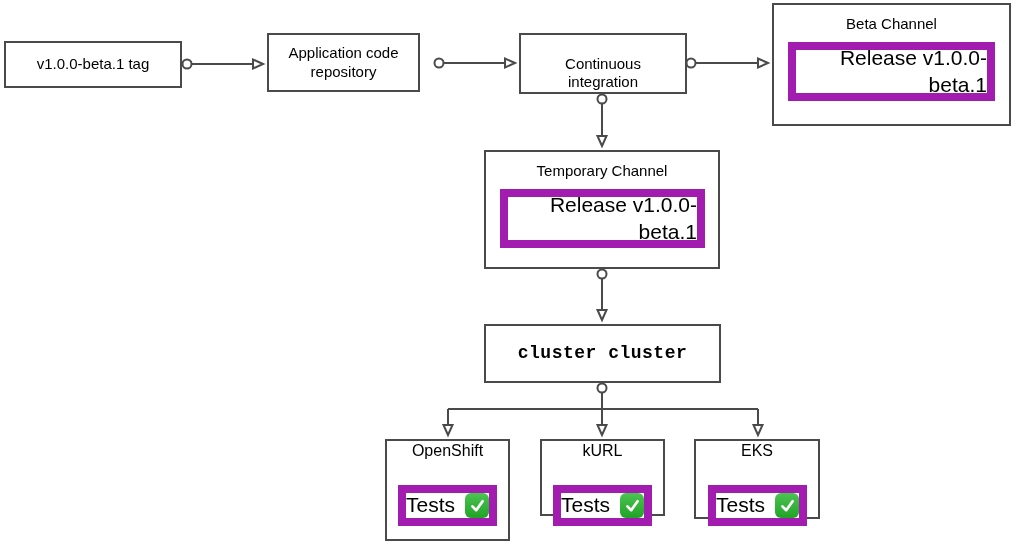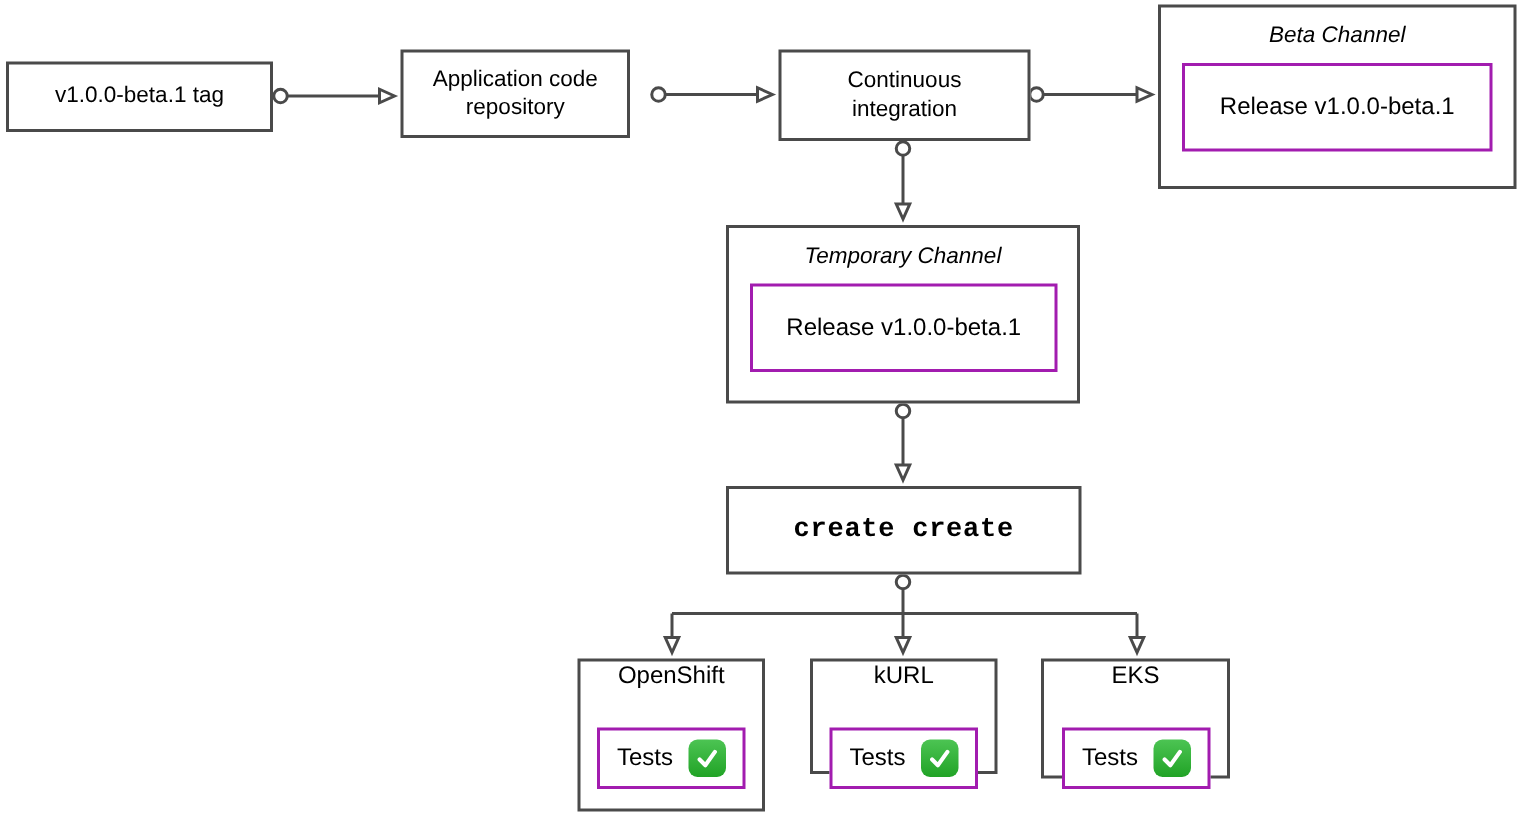--- a/index.html
+++ b/index.html
@@ -37,36 +37,35 @@
     line-height: 1.25;
     color: #000000;
   }
   .node.container {
     display: block;
   }
   .container-title {
     margin-top: 10px;
     text-align: center;
     font-size: 15px;
-    font-style: italic;
   }
   .cluster-title {
     text-align: center;
     font-size: 16px;
   }
   .inner-box {
     position: absolute;
     box-sizing: border-box;
     background: #ffffff;
-    border: 2px solid #a21caf;
+    border: 8px solid #a21caf;
     display: flex;
     align-items: center;
     justify-content: center;
     text-align: right;
-    font-size: 16px;
+    font-size: 21px;
   }
   .mono {
     font-family: "Liberation Mono", "DejaVu Sans Mono", monospace;
     font-weight: bold;
     font-size: 18px;
     letter-spacing: 0.5px;
   }
   .tests-row {
     display: flex;
     align-items: center;
@@ -136,40 +135,40 @@
   </svg>
 
   <div class="node" style="left:4px; top:41px; width:178px; height:47px;">
     <span>v1.0.0-beta.1 tag</span>
   </div>
 
   <div class="node" style="left:267px; top:33px; width:153px; height:59px; padding:0 14px;">
     <span>Application code repository</span>
   </div>
 
-  <div class="node" style="left:519px; top:33px; width:168px; height:61px; padding:0 28px;">
+  <div class="node" style="left:519px; top:33px; width:168px; height:61px; padding:0 28px;align-items:flex-end;">
     <span>Continuous integration</span>
   </div>
 
   <div class="node container" style="left:772px; top:3px; width:239px; height:123px;">
     <div class="container-title">Beta Channel</div>
     <div class="inner-box" style="left:14px; top:37px; width:207px; height:59px;">
       <span>Release v1.0.0-beta.1</span>
     </div>
   </div>
 
   <div class="node container" style="left:484px; top:150px; width:236px; height:119px;">
     <div class="container-title">Temporary Channel</div>
     <div class="inner-box" style="left:14px; top:37px; width:205px; height:59px;">
       <span>Release v1.0.0-beta.1</span>
     </div>
   </div>
 
   <div class="node" style="left:484px; top:324px; width:237px; height:59px;">
-    <span class="mono">create create</span>
+    <span class="mono">cluster cluster</span>
   </div>
 
   <div class="node container" style="left:385px; top:439px; width:125px; height:102px;">
     <div class="cluster-title">OpenShift</div>
     <div class="inner-box tests-row" style="left:11px; top:44px; width:99px; height:41px;">
       <span>Tests</span>
       <span class="check-badge">
         <svg width="17" height="17" viewBox="0 0 20 20">
           <polyline points="4,11 8.5,15.5 16,5" fill="none" stroke="#ffffff" stroke-width="3.2" stroke-linecap="round" stroke-linejoin="round"></polyline>
         </svg>

